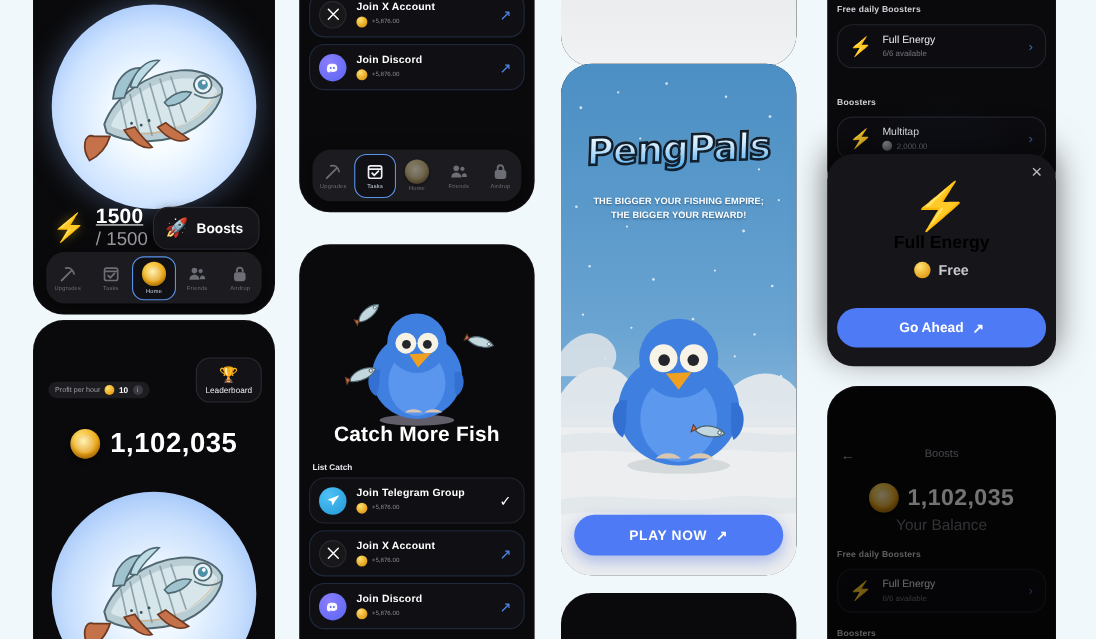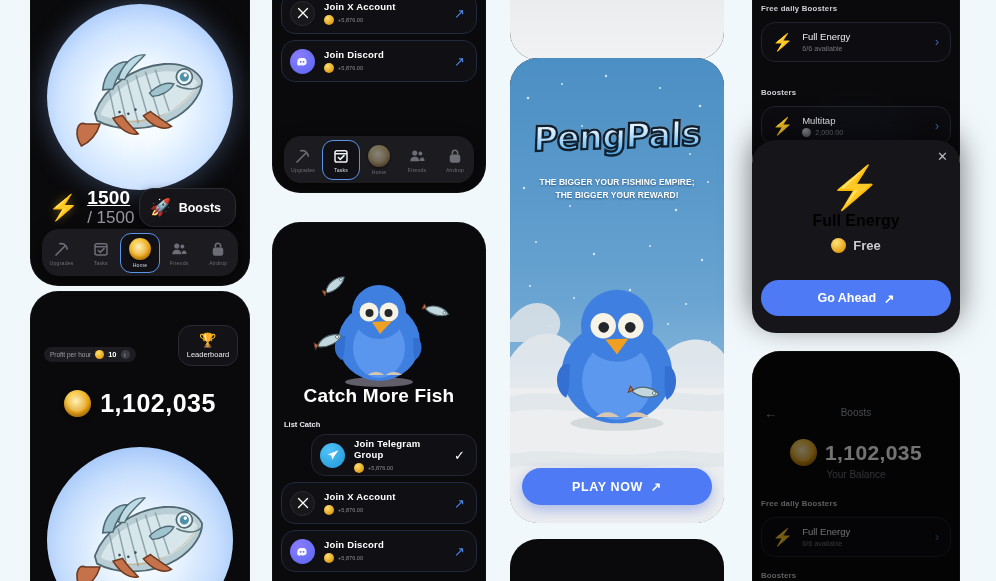--- a/index.html
+++ b/index.html
@@ -109,21 +109,21 @@
     background: radial-gradient(circle at 50% 55%, #ffffff 0%, #eef7ff 24%, #c5ddfd 58%, #9dc2f8 80%, #89b2f2 100%);
   }
 
   
   #card-tasks-top { left: 272px; top: -150px; width: 214px; height: 343px; }
   .tl-item {
     position:absolute; left:9px; right:9px; height:42px;
     background:#101014; border:1px solid #1f2a3d; border-radius:14px;
     display:flex; align-items:center; padding:0 11px 0 8px; gap:9px;
   }
-  .tl-item.done { border-color:#22262e;margin-left:30px; }
+  .tl-item.done { border-color:#22262e; }
   .ti-icon { width:25px;height:25px;border-radius:50%; flex:none;
              display:flex;align-items:center;justify-content:center; }
   .ti-icon.tg { background: radial-gradient(circle at 35% 30%, #4fc3f7, #2196d6); }
   .ti-icon.x  { background: #18181b; border:1px solid #2a2a30; }
   .ti-icon.dc { background: radial-gradient(circle at 35% 30%, #8a7dff, #5865f2); }
   .ti-body { flex:1; min-width:0; }
   .ti-title { font-size:9.5px; font-weight:600; letter-spacing:.2px; }
   .ti-sub { display:flex; align-items:center; gap:4px; margin-top:3px; }
   .ti-sub .c { width:10px;height:10px;border-radius:50%;
       background:radial-gradient(circle at 35% 30%, #ffdf6d, #dd9b14 75%); }
@@ -205,21 +205,21 @@
   
   #card-boosts { left: 752px; top: 351px; width: 208px; height: 330px; }
   .bs-head { position:absolute; left:0; right:0; top:55px; height:18px; }
   .bs-back { position:absolute; left:12px; top:0; font-size:13px; color:#9aa0ab; }
   .bs-title { position:absolute; left:0; right:0; top:1px; text-align:center;
               font-size:10px; color:#9aa0ab; font-weight:500; }
   .bs-bal { position:absolute; left:0;right:0; top:88px; display:flex; align-items:center;
             justify-content:center; gap:8px; }
   .bs-bal .n { font-size:21px; font-weight:800; letter-spacing:.4px; }
   .bs-sub { position:absolute; left:0;right:0; top:118px; text-align:center;
-            font-size:10px; color:#6f6f79; }
+            font-size:14px; color:#6f6f79; }
 
   .dim-veil { position:absolute; inset:0; background:rgba(0,0,0,0.55); }
   .blue-glow { position:absolute; left:-10%; right:-10%; bottom:-40%; height:70%;
       background: radial-gradient(ellipse at 50% 100%, rgba(60,110,200,.20), rgba(0,0,0,0) 70%); }
 </style>
 </head>
 <body>
 
 <div class="board">
 

